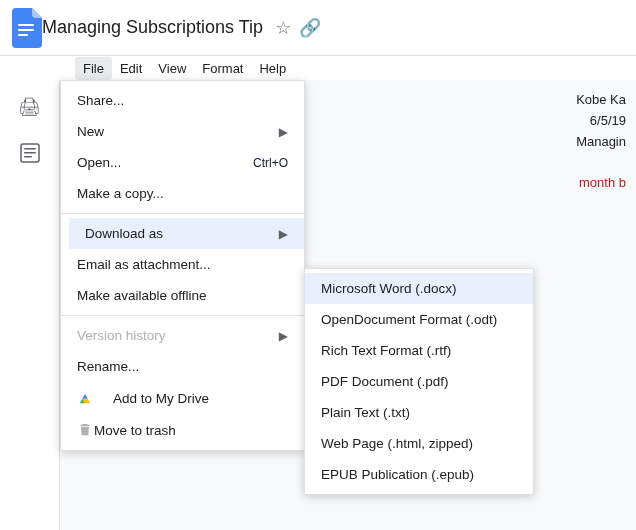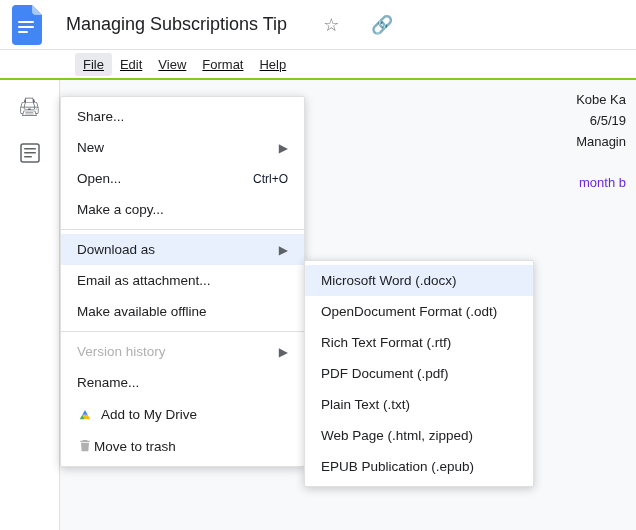--- a/index.html
+++ b/index.html
@@ -12,43 +12,41 @@
       overflow: hidden;
       position: relative;
     }
 
     
     .top-bar {
       display: flex;
       align-items: center;
       padding: 8px 10px;
       border-bottom: 1px solid #e0e0e0;
-      height: 50px;
-      gap: 24px;
+      height: 56px;
     }
     .doc-title {
       font-size: 18px;
       color: #202124;
       font-weight: normal;
       margin-right: 8px;
     }
     .star-icon, .share-icon {
       margin: 0 4px;
       color: #757575;
       font-size: 18px;
     }
 
     
     .menu-bar {
       display: flex;
-      align-items: flex-end;
+      align-items: center;
       padding: 2px 10px 2px 75px;
       height: 30px;
-      border-bottom: 2px solid #84cc16;
-      text-decoration: underline;
+      border-bottom: 6px solid #84cc16;
     }
     .menu-item {
       padding: 4px 8px;
       cursor: pointer;
       color: #202124;
       font-size: 13px;
       border-radius: 3px;
     }
     .menu-item.active {
       background: #e8eaed;
@@ -105,21 +103,21 @@
     .dropdown-container {
       position: absolute;
       top: 80px;
       left: 60px;
       z-index: 100;
     }
 
     
     .primary-menu {
       position: absolute;
-      top: 16px;
+      top: 0;
       left: 0;
       width: 245px;
       background: #fff;
       border: 1px solid #e0e0e0;
       box-shadow: 0 2px 10px rgba(0,0,0,0.2);
       border-radius: 2px;
       padding: 4px 0;
       z-index: 101;
     }
 
@@ -128,20 +126,21 @@
       align-items: center;
       padding: 8px 16px;
       cursor: pointer;
       color: #202124;
       font-size: 13.5px;
       position: relative;
       white-space: nowrap;
     }
     .menu-row.highlighted {
       background: #e8f0fe;
+      margin-left: 8px;
     }
     .menu-row.disabled {
       color: #b0b0b0;
       cursor: default;
     }
     .menu-row .shortcut {
       margin-left: auto;
       color: #0f172a;
       font-size: 12px;
     }
@@ -152,21 +151,21 @@
     }
     .menu-divider {
       border: none;
       border-top: 1px solid #e0e0e0;
       margin: 4px 0;
     }
 
     
     .submenu {
       position: absolute;
-      top: 180px; 
+      top: 188px; 
       left: 244px;
       width: 230px;
       background: #fff;
       border: 1px solid #e0e0e0;
       box-shadow: 0 2px 10px rgba(0,0,0,0.2);
       border-radius: 2px;
       padding: 4px 0;
       z-index: 102;
     }
     .submenu-row {
@@ -223,21 +222,21 @@
     </svg>
   </div>
 </div>
 
 <div class="main-content">
   <div class="content-snippet">
     <div>Kobe Ka</div>
     <div>6/5/19</div>
     <div>Managin</div>
     <br>
-    <div style="color:#6d28d9;">month b</div>
+    <div style="color:#b91c1c;">month b</div>
   </div>
 </div>
 
 <div class="dropdown-container">
 
   <div class="primary-menu">
     <div class="menu-row">
       <span>Share...</span>
     </div>
     <div class="menu-row">
@@ -263,21 +262,21 @@
       <span>Make available offline</span>
     </div>
     <hr class="menu-divider">
     <div class="menu-row disabled">
       <span>Version history</span>
       <span class="arrow">▶</span>
     </div>
     <div class="menu-row">
       <span>Rename...</span>
     </div>
-    <div class="menu-row" style="display:flex;align-items:center;gap:8px;">
+    <div class="menu-row" style="display:flex;align-items:center;gap:20px;">
       <svg width="16" height="16" viewBox="0 0 24 24" fill="none">
         <path d="M4 20l4-7 4 7H4z" fill="#4CAF50"></path>
         <path d="M20 20l-4-7H8l4 7h8z" fill="#FBBC04"></path>
         <path d="M8 13L12 6l4 7H8z" fill="#4285F4"></path>
       </svg>
       <span>Add to My Drive</span>
     </div>
     <div class="menu-row" style="display:flex;align-items:center;gap:1px;">
       <svg width="16" height="16" viewBox="0 0 24 24" fill="#b0b0b0">
         <path d="M9 3h6l1 1H19v2H5V4h3zM6 7h12l-1 13H7z"></path>

